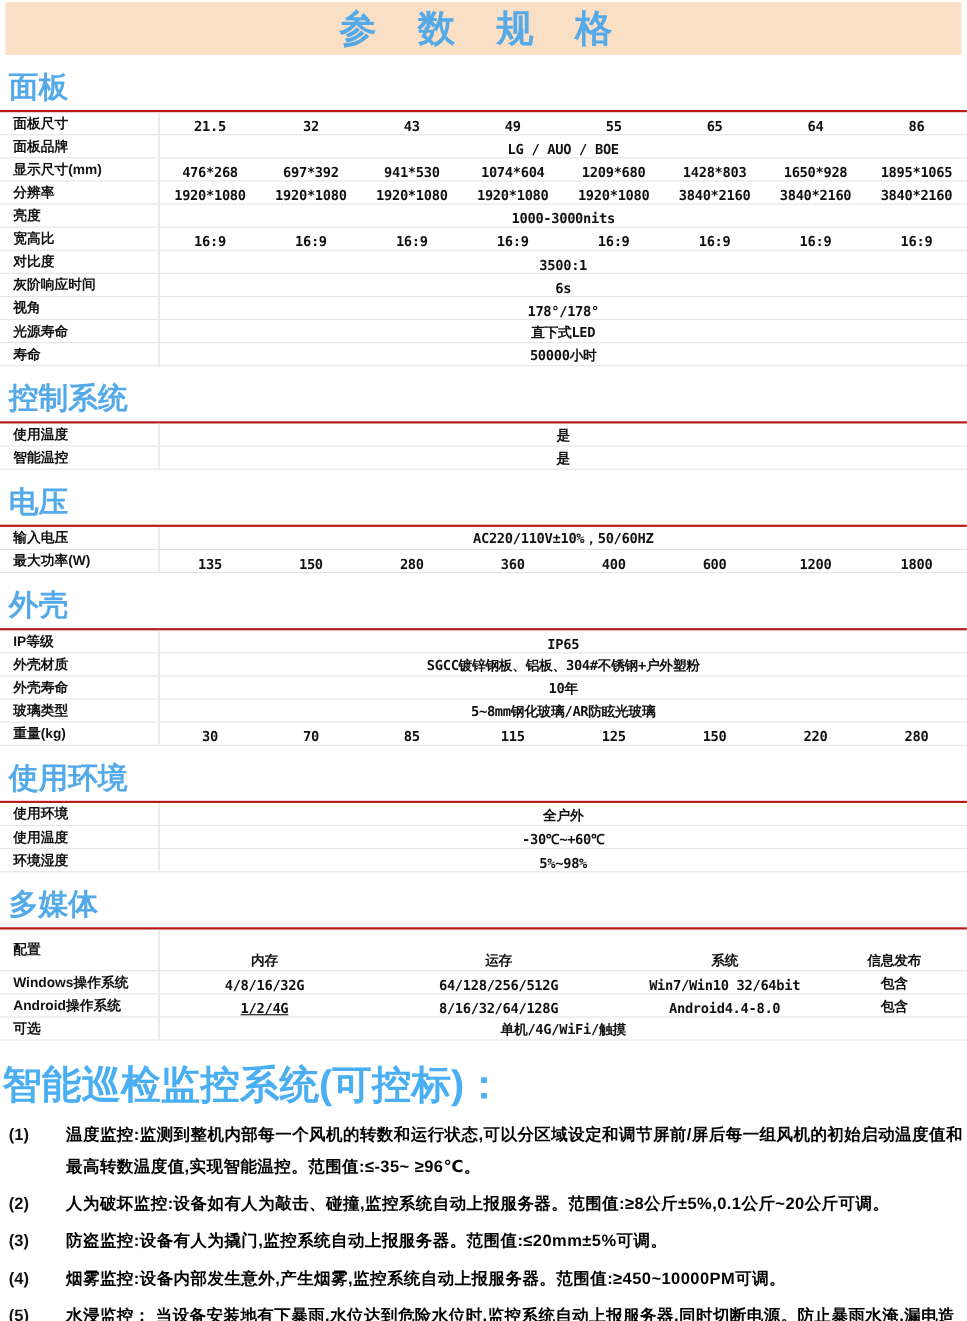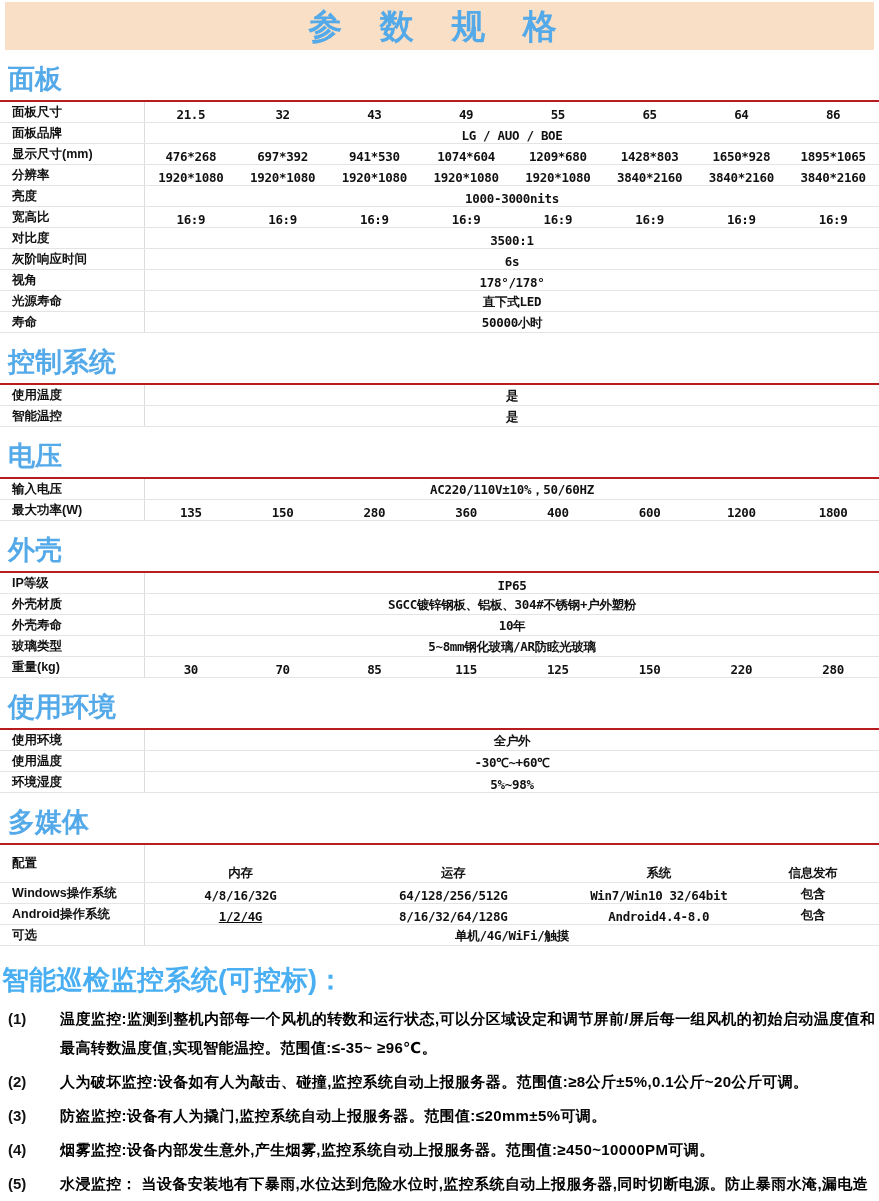--- a/index.html
+++ b/index.html
@@ -31,21 +31,21 @@
   }
   .cell,.span-cell{
     text-align:center;font-size:12.5px;font-weight:700;
     font-family:"DejaVu Sans Mono","Liberation Mono",monospace;
     letter-spacing:-0.3px;
   }
   .cell{flex:1;}
   .span-cell{flex:1;}
   .monitor-title{
     margin:16px 0 6px 0;padding-left:2px;
-    font-size:27px;font-weight:700;color:#49AFF2;
+    font-size:36px;font-weight:700;color:#49AFF2;
   }
   .monitor-item{
     display:flex;padding-left:8px;margin-bottom:5px;
     font-size:15px;font-weight:700;line-height:29px;
   }
   .item-num{flex:0 0 52px;}
   .item-text{flex:1;letter-spacing:0.4px;}
   .seg-blue{color:#000000;}
   .seg-black{color:#000000;}
 </style>

